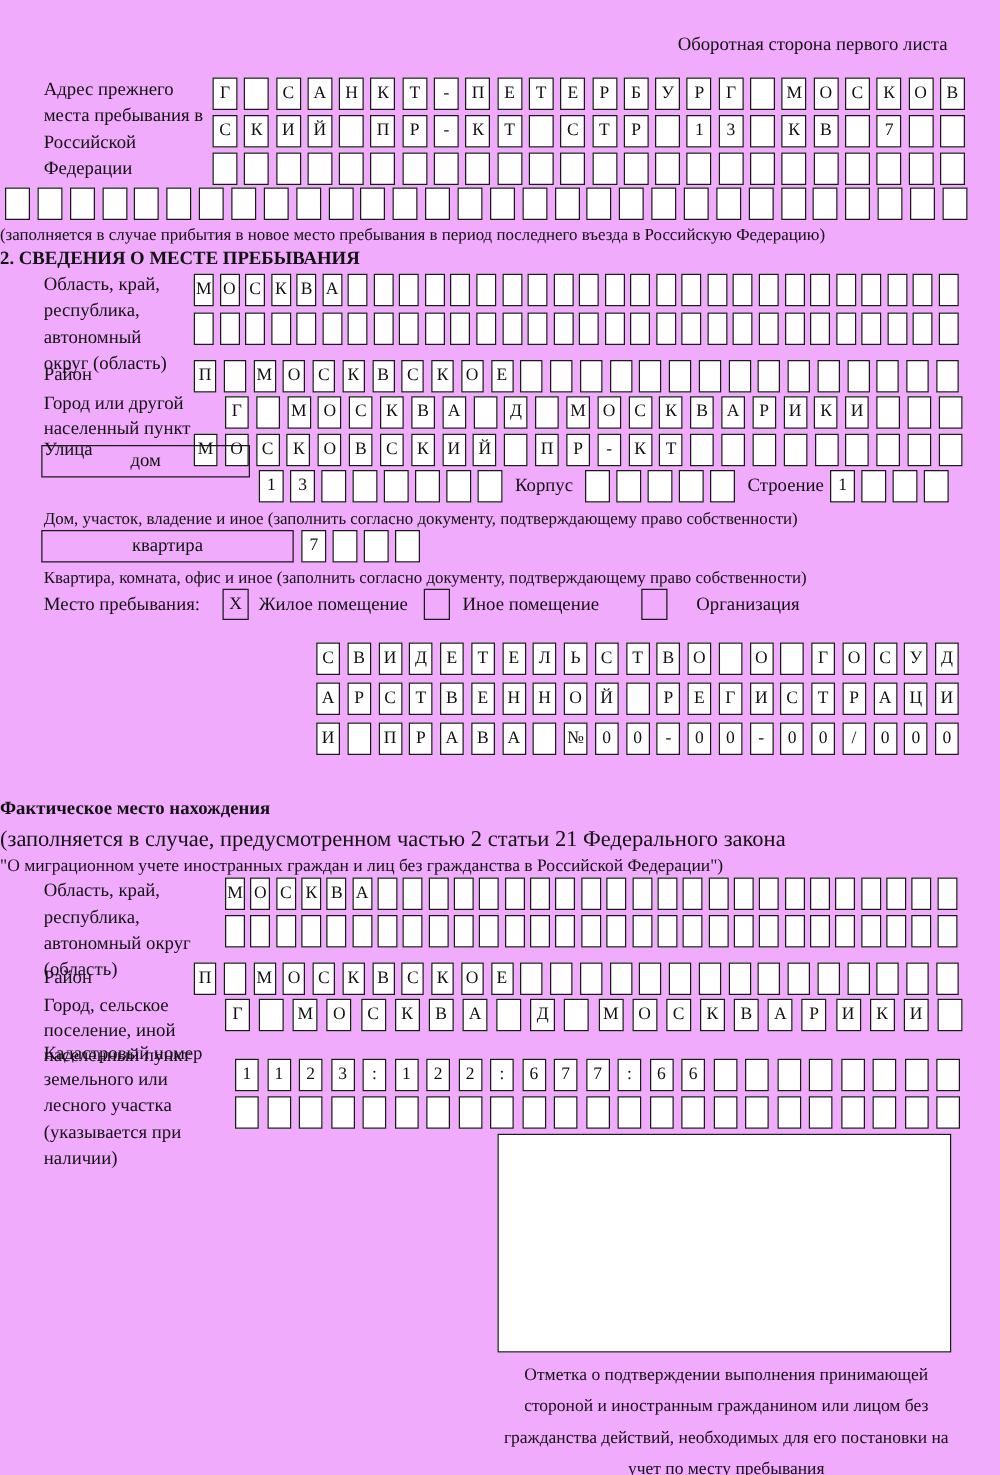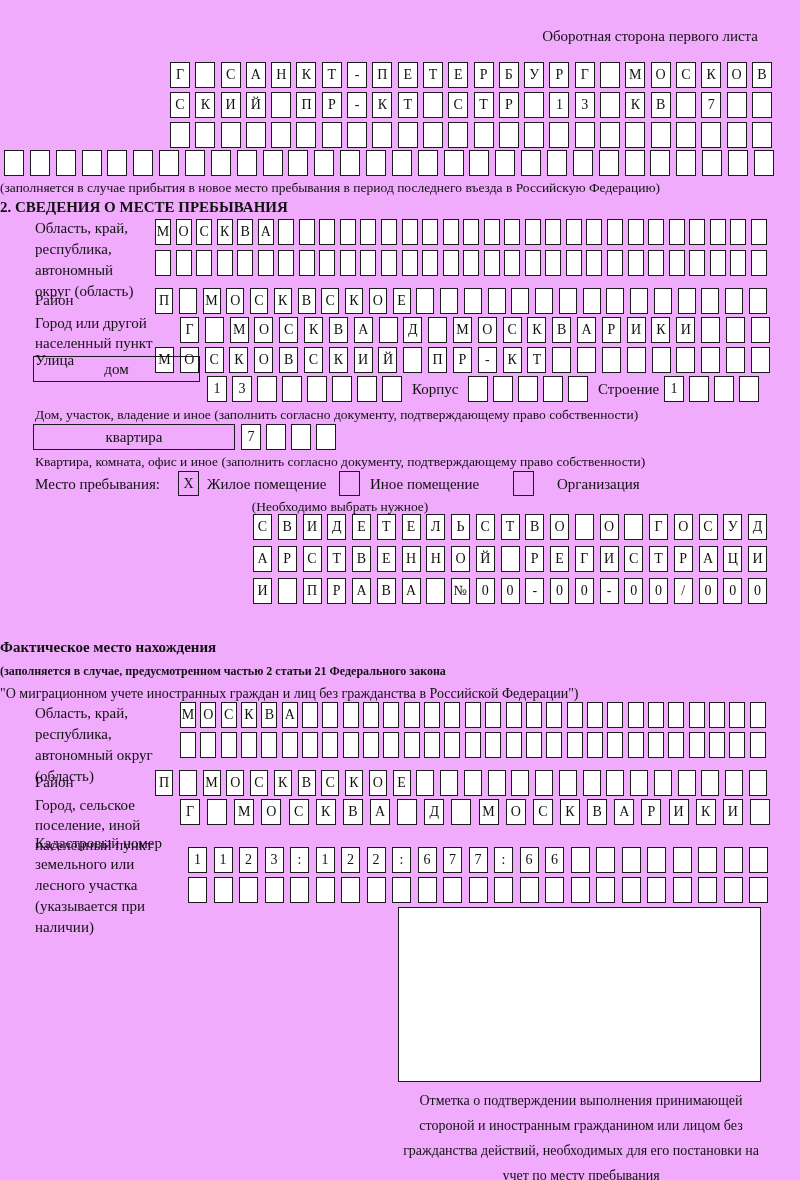--- a/index.html
+++ b/index.html
@@ -30,20 +30,21 @@
   }
   .stampbox{box-sizing:border-box;border:1.7px solid #1a1a1a;background:#fff;}
 </style>
 </head>
 <body>
 
 <div id="page">
 
   <div class="abs lbl" style="top:26px;right:42px;">Оборотная сторона первого листа</div>
 
+  <div class="abs lbl" style="top:62px;left:35px;width:132px;">Адрес прежнего места пребывания в Российской Федерации</div>
   <div class="abs cellrow" style="top:62px;left:170px;width:602px;--cw:20px;">
       <span class="cell">Г</span>
       <span class="cell"></span>
       <span class="cell">С</span>
       <span class="cell">А</span>
       <span class="cell">Н</span>
       <span class="cell">К</span>
       <span class="cell">Т</span>
       <span class="cell">-</span>
       <span class="cell">П</span>
@@ -341,21 +342,20 @@
     </div>
   <div class="abs cap" style="top:453px;left:35px;width:740px;">Квартира, комната, офис и иное (заполнить согласно документу, подтверждающему право собственности)</div>
 
   <div class="abs lbl" style="top:474px;left:35px;">Место пребывания:</div>
   <span class="abs checkbox" style="top:471px;left:178px;">X</span>
   <div class="abs lbl" style="top:474px;left:207px;">Жилое помещение</div>
   <span class="abs checkbox" style="top:471px;left:339px;"></span>
   <div class="abs lbl" style="top:474px;left:370px;">Иное помещение</div>
   <span class="abs checkbox" style="top:471px;left:513px;"></span>
   <div class="abs lbl" style="top:474px;left:557px;">Организация</div>
-  <div class="abs cap" style="top:498px;left:120px;width:440px;text-align:center;">(Необходимо выбрать нужное)</div>
 
   <div class="abs cellrow" style="top:514px;left:253px;width:514px;--cw:19px;">
       <span class="cell">С</span>
       <span class="cell">В</span>
       <span class="cell">И</span>
       <span class="cell">Д</span>
       <span class="cell">Е</span>
       <span class="cell">Т</span>
       <span class="cell">Е</span>
       <span class="cell">Л</span>
@@ -414,21 +414,21 @@
       <span class="cell">-</span>
       <span class="cell">0</span>
       <span class="cell">0</span>
       <span class="cell">/</span>
       <span class="cell">0</span>
       <span class="cell">0</span>
       <span class="cell">0</span>
     </div>
 
   <div class="abs lbl b ctr" style="top:637px;">Фактическое место нахождения</div>
-  <div class="abs cap ctr" style="top:663px;font-size:12px;font-weight:bold;">(заполняется в случае, предусмотренном частью 2 статьи 21 Федерального закона</div>
+  <div class="abs cap ctr" style="top:663px;font-size:18px;">(заполняется в случае, предусмотренном частью 2 статьи 21 Федерального закона</div>
   <div class="abs cap ctr" style="top:685px;font-size:14px;">"О миграционном учете иностранных граждан и лиц без гражданства в Российской Федерации")</div>
 
   <div class="abs lbl" style="top:703px;left:35px;width:130px;">Область, край, республика, автономный округ (область)</div>
   <div class="abs cellrow" style="top:702px;left:180px;width:586px;--cw:16px;">
       <span class="cell">М</span>
       <span class="cell">О</span>
       <span class="cell">С</span>
       <span class="cell">К</span>
       <span class="cell">В</span>
       <span class="cell">А</span>

